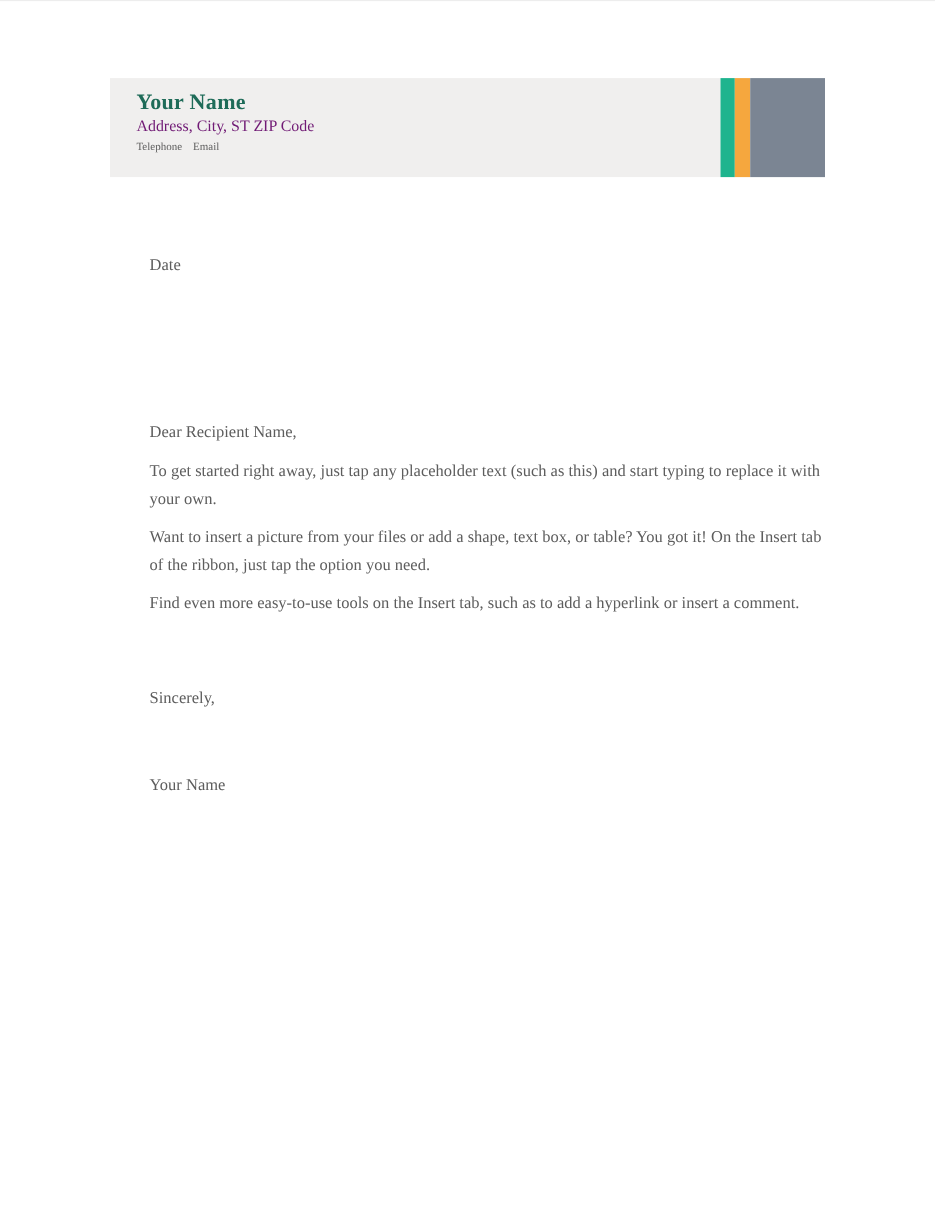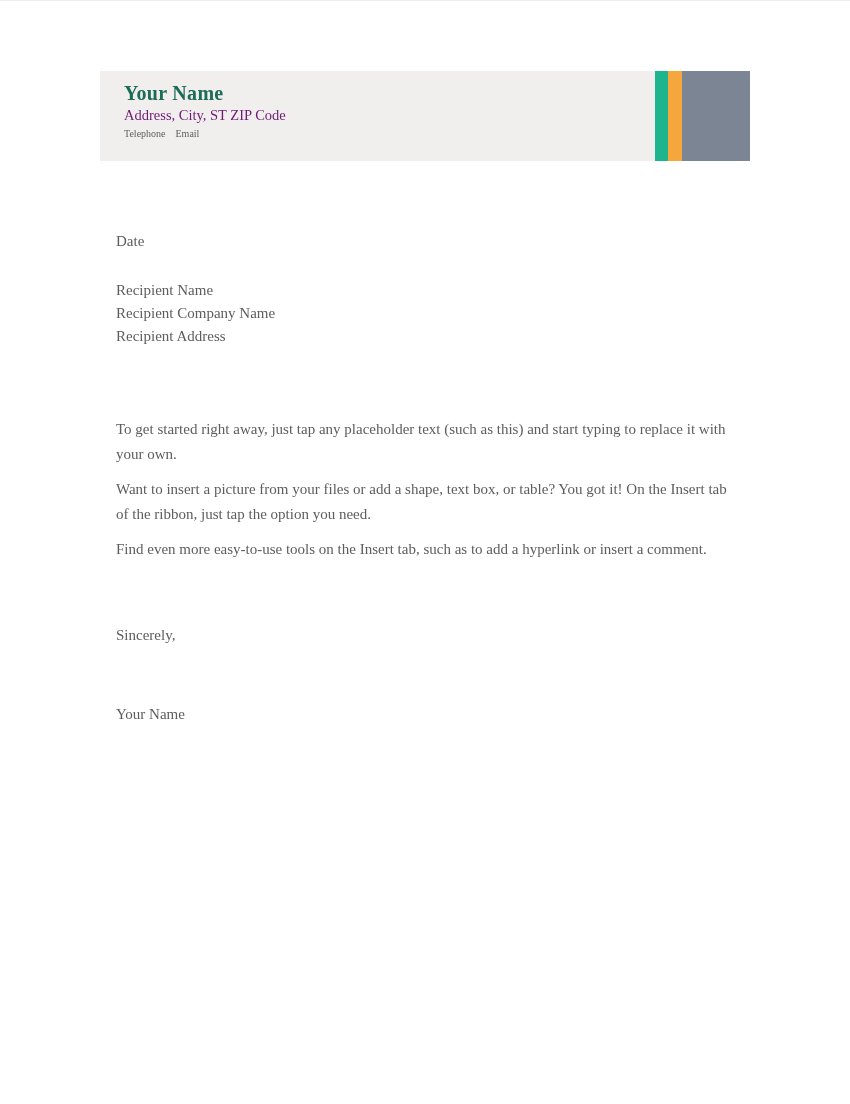--- a/index.html
+++ b/index.html
@@ -45,21 +45,21 @@
     position: absolute;
     left: 124px; top: 127px;
     font-size: 10px;
     color: #606060;
   }
   .sender-contact .email { margin-left: 10px; }
 
   
   .body-text {
     position: absolute;
-    left: 116px;
+    left: 136px;
     width: 622px;
     font-size: 15px;
     color: #5d5d5d;
     line-height: 24px;
   }
   .blk-date       { top: 228px; }
   .blk-recipient  { top: 278px; line-height: 23px; }
   .blk-salutation { top: 380px; }
   .blk-para1      { top: 416px; line-height: 25px; }
   .blk-para2      { top: 476px; line-height: 25px; }
@@ -90,26 +90,22 @@
   <div class="stripe gray"></div>
 
   <div class="sender-name">Your Name</div>
   <div class="sender-address">Address, City, ST ZIP Code</div>
   <div class="sender-contact">
     <span>Telephone</span><span class="email">Email</span>
   </div>
 
   <div class="body-text blk-date">Date</div>
 
-  <div class="body-text blk-recipient">
-    <div>Recipient Name</div>
-    <div>Recipient Company Name</div>
-    <div>Recipient Address</div>
-  </div>
 
+  <div class="body-text blk-salutation">Dear Recipient Name,</div>
 
   <div class="body-text blk-para1">To get started right away, just tap any placeholder text (such as this) and start typing to replace it with your own.</div>
 
   <div class="body-text blk-para2">Want to insert a picture from your files or add a shape, text box, or table? You got it! On the Insert tab of the ribbon, just tap the option you need.</div>
 
   <div class="body-text blk-para3">Find even more easy-to-use tools on the Insert tab, such as to add a hyperlink or insert a comment.</div>
 
   <div class="body-text blk-closing">Sincerely,</div>
 
   <div class="body-text blk-signature">Your Name</div>

